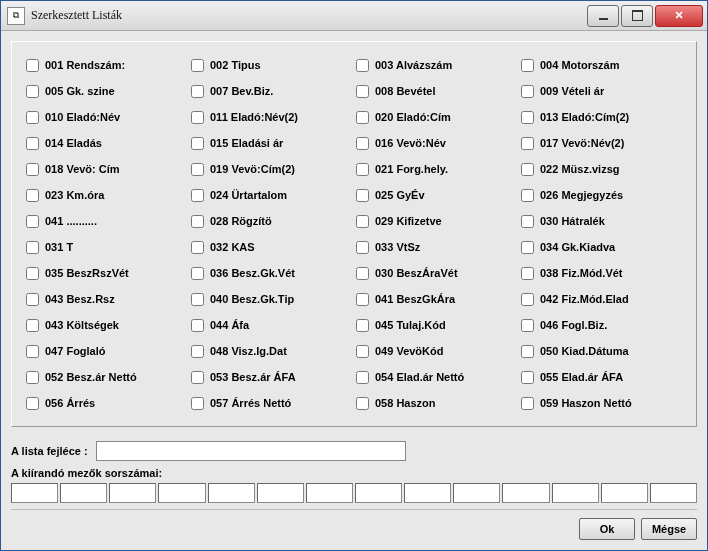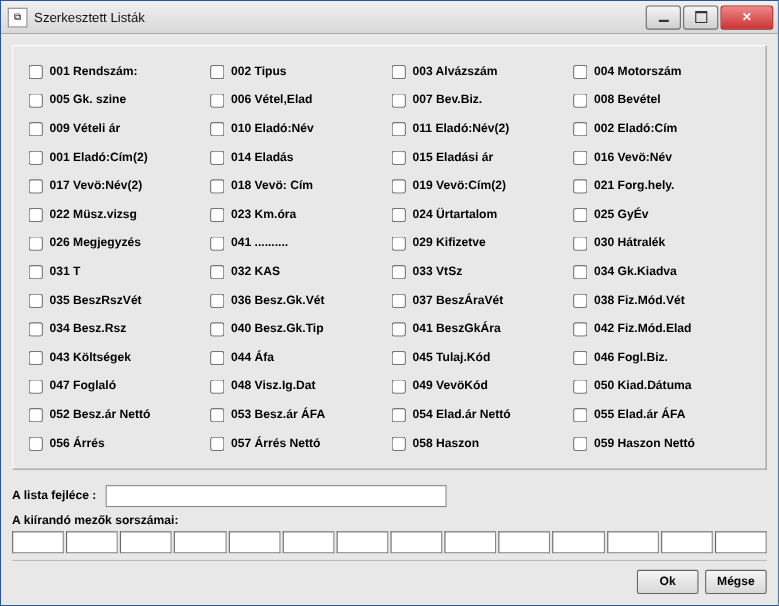--- a/index.html
+++ b/index.html
@@ -36,20 +36,21 @@
       align-items: center;
       justify-content: center;
       background: #fff;
       border: 1px solid #888;
       font-size: 9px;
     }
     .titlebar .title {
       flex: 1;
       font-size: 12px;
       color: #111;
+      font-family: Liberation Serif, serif;
     }
     .winbtn {
       width: 30px;
       height: 20px;
       margin-left: 2px;
       border: 1px solid #6a6a6a;
       border-radius: 3px;
       display: flex;
       align-items: center;
       justify-content: center;
@@ -203,49 +204,45 @@
         <label class="chk-item">
           <input type="checkbox" style="">
           <span>004 Motorszám</span>
         </label>
         <label class="chk-item">
           <input type="checkbox" style="">
           <span>005 Gk. szine</span>
         </label>
         <label class="chk-item">
           <input type="checkbox" style="">
-          <span>006 Vétel,Elad</span>
-        </label>
-        <label class="chk-item">
-          <input type="checkbox" style="">
           <span>007 Bev.Biz.</span>
         </label>
         <label class="chk-item">
           <input type="checkbox" style="">
           <span>008 Bevétel</span>
         </label>
         <label class="chk-item">
           <input type="checkbox" style="">
           <span>009 Vételi ár</span>
         </label>
         <label class="chk-item">
           <input type="checkbox" style="">
           <span>010 Eladó:Név</span>
         </label>
         <label class="chk-item">
           <input type="checkbox" style="">
           <span>011 Eladó:Név(2)</span>
         </label>
         <label class="chk-item">
           <input type="checkbox" style="">
-          <span>002 Eladó:Cím</span>
-        </label>
-        <label class="chk-item">
-          <input type="checkbox" style="">
-          <span>001 Eladó:Cím(2)</span>
+          <span>020 Eladó:Cím</span>
+        </label>
+        <label class="chk-item">
+          <input type="checkbox" style="">
+          <span>013 Eladó:Cím(2)</span>
         </label>
         <label class="chk-item">
           <input type="checkbox" style="">
           <span>014 Eladás</span>
         </label>
         <label class="chk-item">
           <input type="checkbox" style="">
           <span>015 Eladási ár</span>
         </label>
         <label class="chk-item">
@@ -287,20 +284,24 @@
         <label class="chk-item">
           <input type="checkbox" style="">
           <span>026 Megjegyzés</span>
         </label>
         <label class="chk-item">
           <input type="checkbox" style="">
           <span>041 ..........</span>
         </label>
         <label class="chk-item">
           <input type="checkbox" style="">
+          <span>028 Rögzítö</span>
+        </label>
+        <label class="chk-item">
+          <input type="checkbox" style="">
           <span>029 Kifizetve</span>
         </label>
         <label class="chk-item">
           <input type="checkbox" style="">
           <span>030 Hátralék</span>
         </label>
         <label class="chk-item">
           <input type="checkbox" style="">
           <span>031 T</span>
         </label>
@@ -319,29 +320,29 @@
         <label class="chk-item">
           <input type="checkbox" style="">
           <span>035 BeszRszVét</span>
         </label>
         <label class="chk-item">
           <input type="checkbox" style="">
           <span>036 Besz.Gk.Vét</span>
         </label>
         <label class="chk-item">
           <input type="checkbox" style="">
-          <span>037 BeszÁraVét</span>
+          <span>030 BeszÁraVét</span>
         </label>
         <label class="chk-item">
           <input type="checkbox" style="">
           <span>038 Fiz.Mód.Vét</span>
         </label>
         <label class="chk-item">
           <input type="checkbox" style="">
-          <span>034 Besz.Rsz</span>
+          <span>043 Besz.Rsz</span>
         </label>
         <label class="chk-item">
           <input type="checkbox" style="">
           <span>040 Besz.Gk.Tip</span>
         </label>
         <label class="chk-item">
           <input type="checkbox" style="">
           <span>041 BeszGkÁra</span>
         </label>
         <label class="chk-item">

